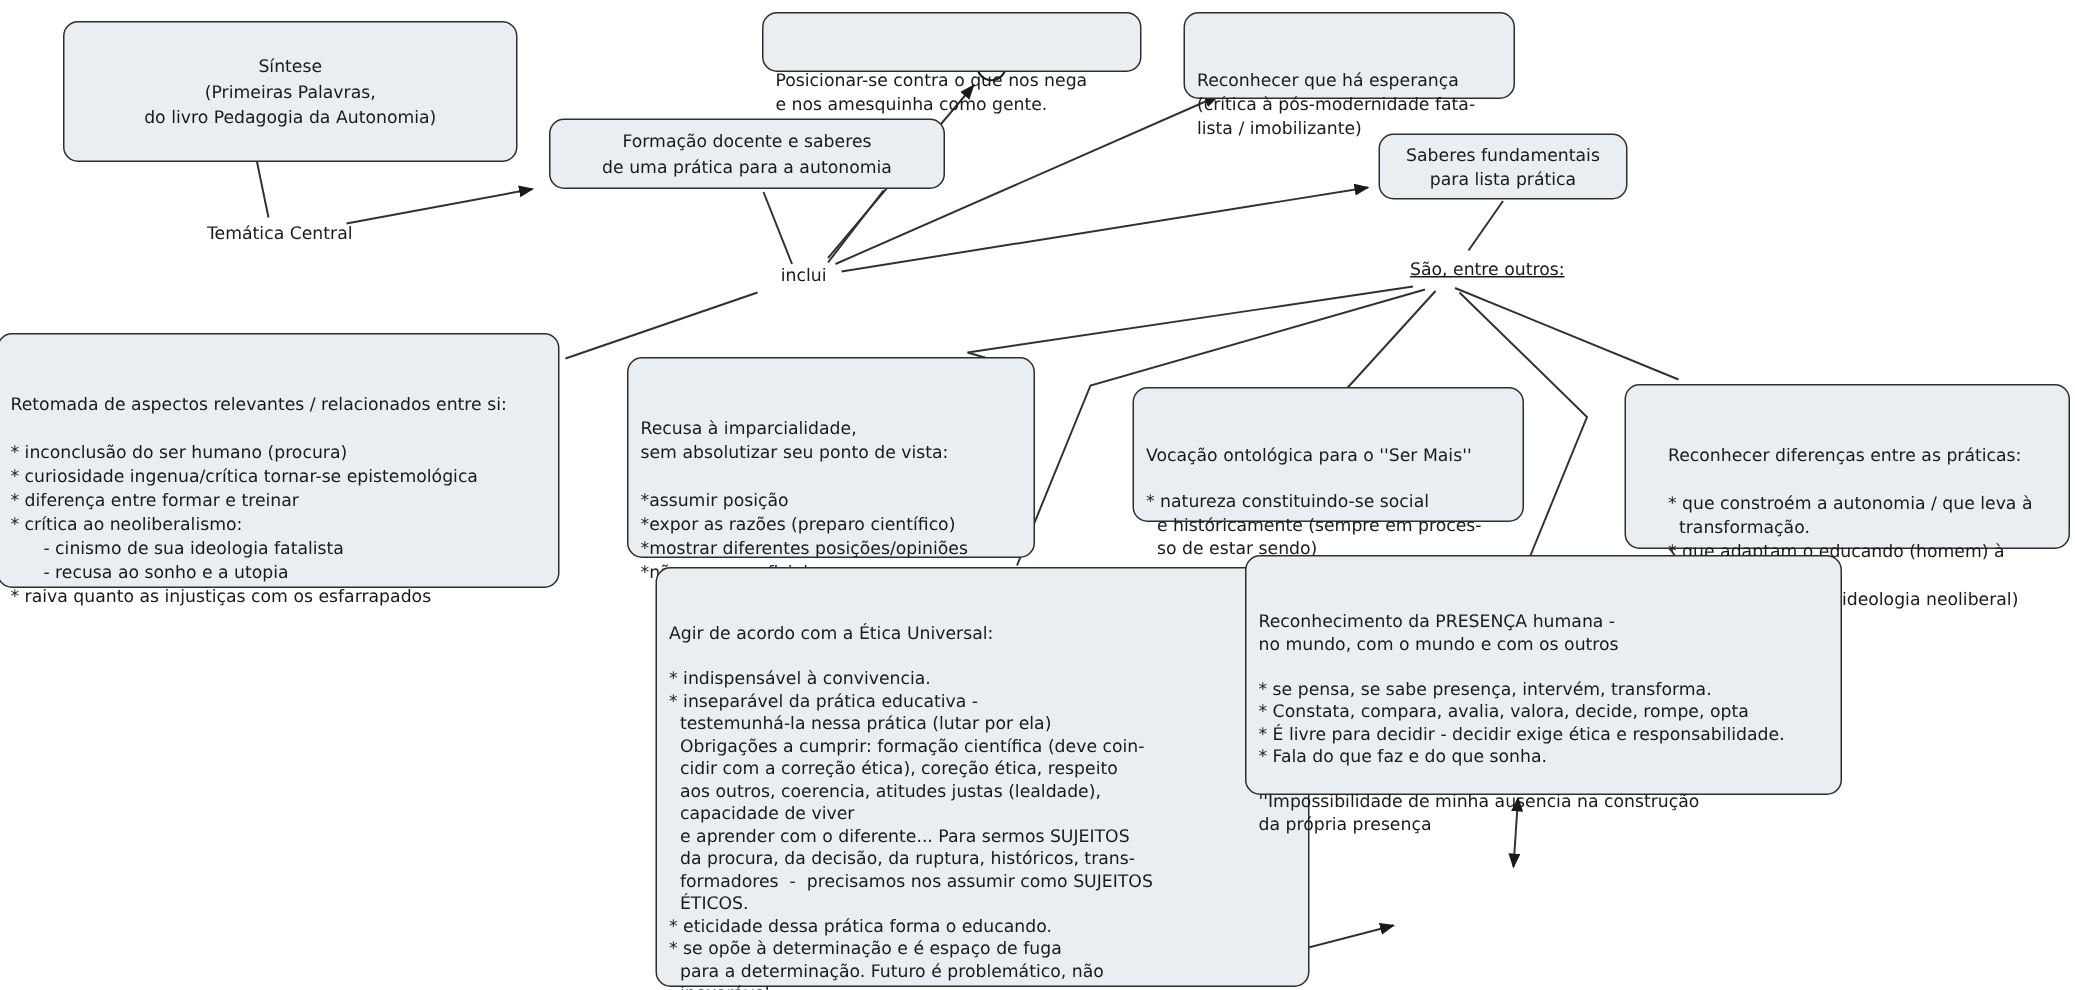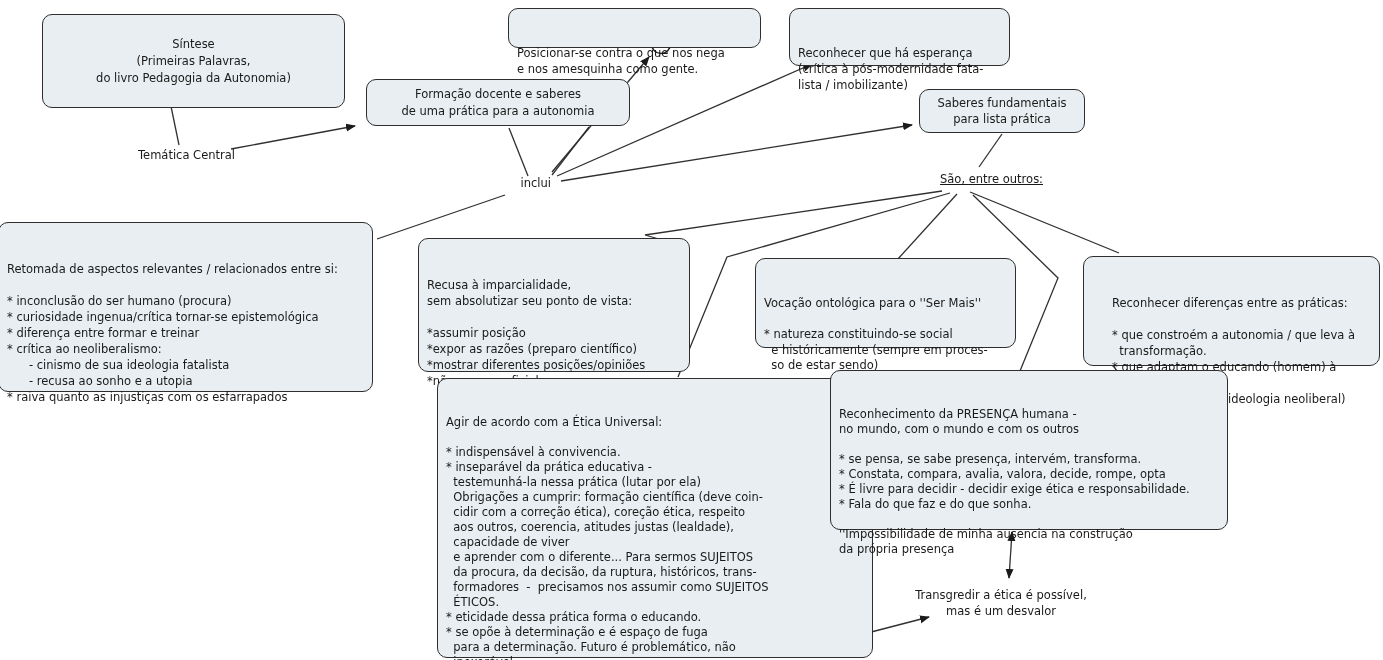--- a/index.html
+++ b/index.html
@@ -200,16 +200,14 @@
 ''Impossibilidade de minha ausencia na construção
 da própria presença</span>
   </div>
 
   <div class="link-label" style="left:120px;top:147px;width:115px;">Temática Central</div>
 
   <div class="link-label" style="left:507px;top:175px;width:44px;">inclui</div>
 
   <div class="link-label" style="left:903px;top:171px;width:140px;text-decoration:underline;">São, entre outros:</div>
 
-  <div class="link-label centered" style="left:895px;top:587px;width:212px;">Transgredir a ética é possível,
-mas é um desvalor</div>
 
 </div>
 
 </body></html>

